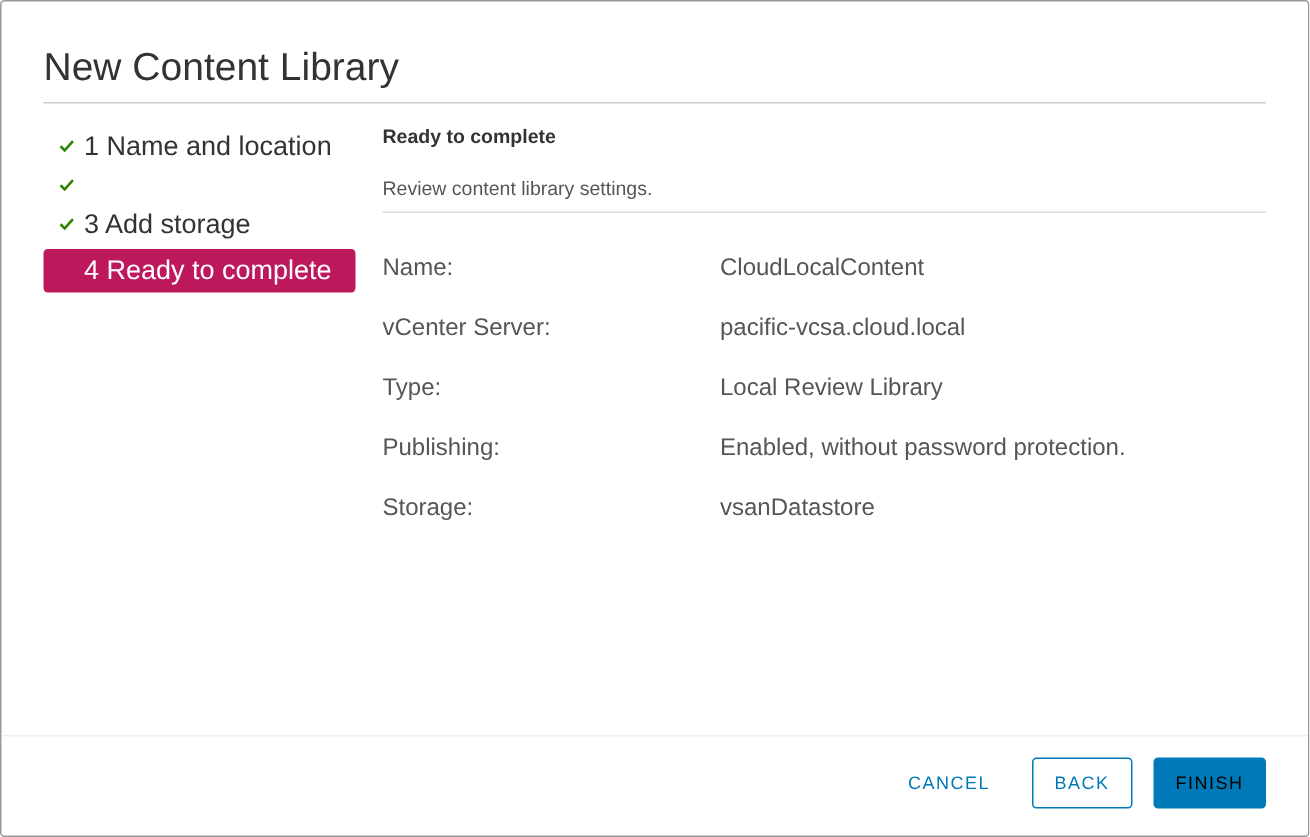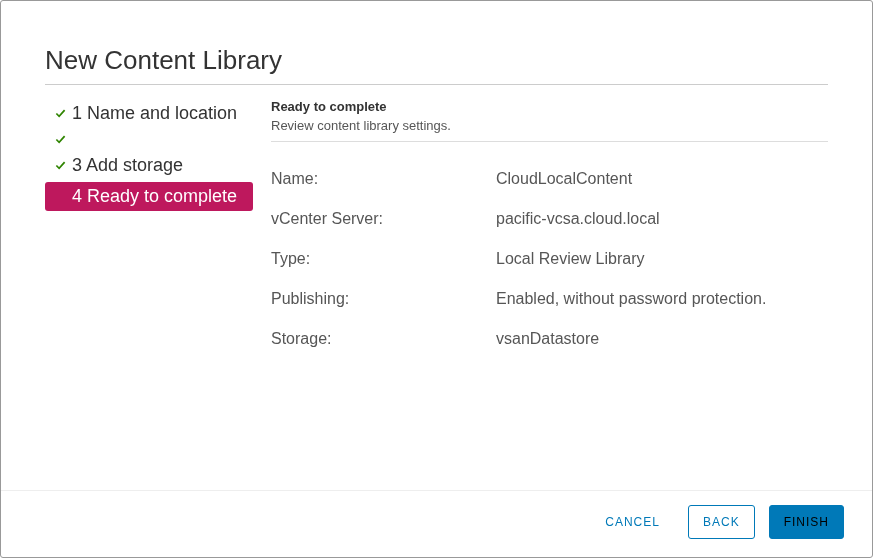--- a/index.html
+++ b/index.html
@@ -11,21 +11,21 @@
     background: #fff;
     color: #565656;
   }
   .modal {
     box-sizing: border-box;
     width: 873px;
     height: 558px;
     border: 1px solid #999;
     border-radius: 3px;
     position: relative;
-    padding: 16px;
+    padding: 0;
   }
   .title {
     margin: 28px 28px 8px 28px;
     font-size: 26px;
     font-weight: 300;
     color: #333;
   }
   .hr {
     border: none;
     border-top: 1px solid #ccc;
@@ -64,21 +64,21 @@
     flex-shrink: 0;
   }
   .main {
     flex: 1;
     padding-left: 18px;
   }
   .section-title {
     font-size: 13px;
     font-weight: 700;
     color: #333;
-    margin-bottom: 4px;
+    margin-bottom: 20px;
   }
   .section-sub {
     font-size: 13px;
     color: #565656;
     margin-bottom: 8px;
   }
   .section-hr {
     border: none;
     border-top: 1px solid #ddd;
     margin: 0 0 28px 0;

